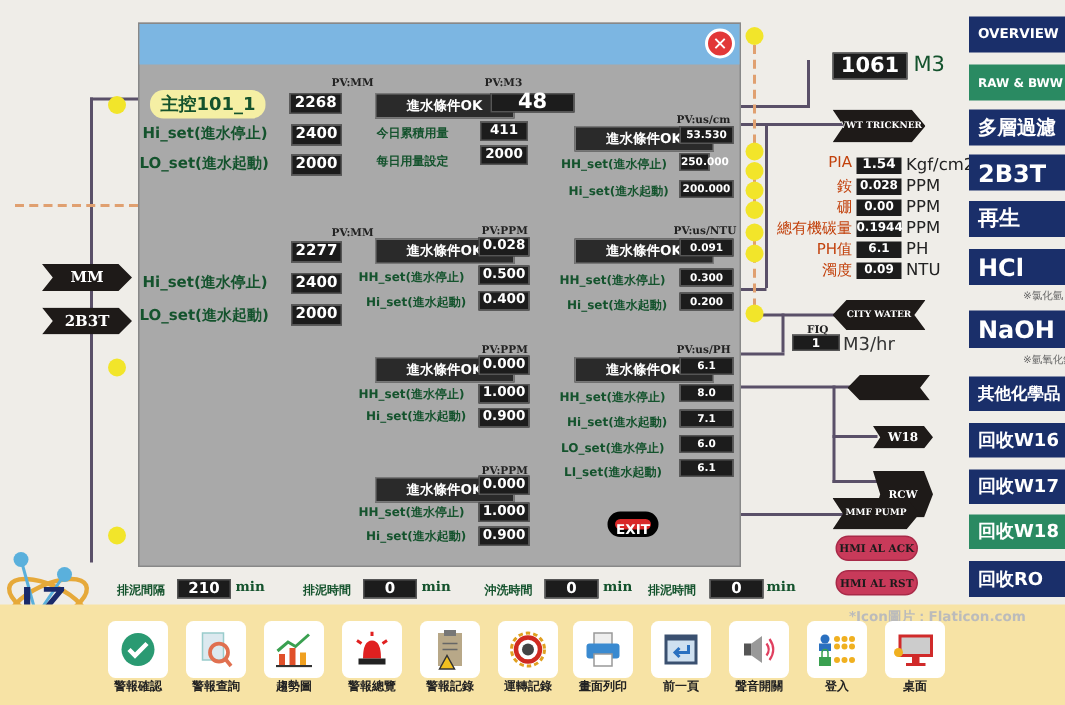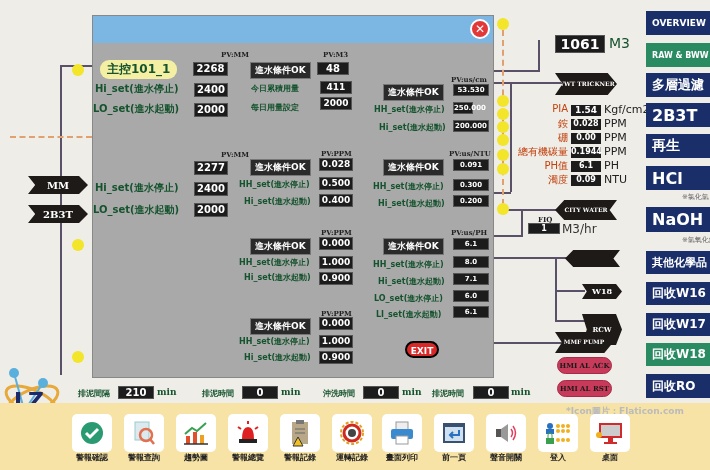--- a/index.html
+++ b/index.html
@@ -1,20 +1,20 @@
 <!DOCTYPE html>
 <html><head>
 <meta charset="utf-8">
 <style>
 *{box-sizing:border-box;margin:0;padding:0}
 body{width:710px;height:470px;overflow:hidden;background:#efede8;font-family:"DejaVu Sans",sans-serif;position:relative;color:#222}
 .abs{position:absolute}
 .val{position:absolute;background:#1c1c1c;color:#fff;font-weight:bold;text-align:center;font-family:"DejaVu Sans",sans-serif;border:1px solid #555}
 .lbl{position:absolute;font-weight:bold;color:#14532d;white-space:nowrap;font-family:"DejaVu Sans",sans-serif}
-.ok{position:absolute;background:#2a2a2a;color:#fff;font-weight:bold;font-size:9px;padding:1px 4px;border:1px solid #777;white-space:nowrap}
+.ok{position:absolute;background:#2a2a2a;color:#fff;font-weight:bold;font-size:9px;padding:1px 20px;border:1px solid #777;white-space:nowrap}
 .pv{position:absolute;font-family:"DejaVu Serif",serif;font-weight:bold;font-size:7px;color:#222;white-space:nowrap}
 .line{position:absolute;background:#5a5068}
 .arrow{position:absolute;background:#1e1a18;color:#fff;font-family:"DejaVu Serif",serif;font-weight:bold;text-align:center;display:flex;align-items:center;justify-content:center;line-height:1.1}
 .right-arrow{clip-path:polygon(0 0,85% 0,100% 50%,85% 100%,0 100%,12% 50%)}
 .left-arrow{clip-path:polygon(15% 0,100% 0,88% 50%,100% 100%,15% 100%,0 50%)}
 .navbtn{position:absolute;left:646px;width:70px;color:#fff;font-weight:bold;display:flex;align-items:center;padding-left:6px;white-space:nowrap;overflow:hidden}
 .navy{background:#1a2f6a}
 .green{background:#2a8a62}
 .note{position:absolute;left:682px;font-size:7px;color:#666;white-space:nowrap}
 .dot{position:absolute;width:12px;height:12px;border-radius:50%;background:#f2e52a}
@@ -71,21 +71,21 @@
   <div class="pv" style="left:128px;top:34px">PV:MM</div>
   <div class="lbl" style="left:7px;top:44px;background:#f5efa4;border-radius:9px;padding:1px 7px;font-size:12px">主控101_1</div>
   <div class="val" style="left:100px;top:46px;width:35px;height:14px;font-size:10px;line-height:12px">2268</div>
   <div class="lbl" style="left:2px;top:66px;font-size:10px">Hi_set(進水停止)</div>
   <div class="val" style="left:101px;top:67px;width:34px;height:14px;font-size:10px;line-height:12px">2400</div>
   <div class="lbl" style="left:0;top:86px;font-size:10px">LO_set(進水起動)</div>
   <div class="val" style="left:101px;top:87px;width:34px;height:14px;font-size:10px;line-height:12px">2000</div>
 
   <div class="pv" style="left:230px;top:34px">PV:M3</div>
   <div class="ok" style="left:157px;top:46px">進水條件OK</div>
-  <div class="val" style="left:224px;top:46px;width:32px;height:13px;font-size:10px;line-height:11px">48</div>
+  <div class="val" style="left:234px;top:46px;width:56px;height:13px;font-size:14px;line-height:11px">48</div>
   <div class="lbl" style="left:158px;top:67px;font-size:8px">今日累積用量</div>
   <div class="val" style="left:227px;top:65px;width:32px;height:13px;font-size:9px;line-height:11px">411</div>
   <div class="lbl" style="left:158px;top:86px;font-size:8px">每日用量設定</div>
   <div class="val" style="left:227px;top:81px;width:32px;height:13px;font-size:9px;line-height:11px">2000</div>
 
   <div class="pv" style="left:358px;top:59px">PV:us/cm</div>
   <div class="ok" style="left:290px;top:68px">進水條件OK</div>
   <div class="val" style="left:360px;top:68px;width:36px;height:12px;font-size:7px;line-height:10px">53.530</div>
   <div class="lbl" style="left:281px;top:88px;font-size:8px">HH_set(進水停止)</div>
   <div class="val" style="left:360px;top:86px;width:20px;height:12px;font-size:7px;line-height:10px">250.000</div>
@@ -136,21 +136,21 @@
   <div class="val" style="left:360px;top:290px;width:36px;height:12px;font-size:7px;line-height:10px">6.1</div>
 
   <div class="pv" style="left:228px;top:293px">PV:PPM</div>
   <div class="ok" style="left:157px;top:302px">進水條件OK</div>
   <div class="val" style="left:226px;top:301px;width:34px;height:13px;font-size:9px;line-height:11px">0.000</div>
   <div class="lbl" style="left:146px;top:320px;font-size:8px">HH_set(進水停止)</div>
   <div class="val" style="left:226px;top:319px;width:34px;height:13px;font-size:9px;line-height:11px">1.000</div>
   <div class="lbl" style="left:151px;top:336px;font-size:8px">Hi_set(進水起動)</div>
   <div class="val" style="left:226px;top:335px;width:34px;height:13px;font-size:9px;line-height:11px">0.900</div>
 
-  <div class="abs" style="left:312px;top:325px;width:34px;height:17px;border-radius:9px;background:#d82828;color:#fff;font-weight:bold;font-size:9px;text-align:center;line-height:17px;border:2px solid #000000">EXIT</div>
+  <div class="abs" style="left:312px;top:325px;width:34px;height:17px;border-radius:9px;background:#d82828;color:#fff;font-weight:bold;font-size:9px;text-align:center;line-height:17px;border:5px solid #000000">EXIT</div>
 </div>
 
 <div class="arrow right-arrow" style="left:555px;top:73px;width:62px;height:22px;font-size:6px">WWT TRICKNER</div>
 <div class="arrow left-arrow" style="left:555px;top:200px;width:62px;height:20px;font-size:6px">CITY WATER</div>
 <div class="pv" style="left:538px;top:215px;font-size:7px">FIQ</div>
 <div class="val" style="left:528px;top:223px;width:32px;height:11px;font-size:8px;line-height:9px">1</div>
 <div class="lbl" style="left:562px;top:222px;font-size:12px;font-weight:normal;color:#333">M3/hr</div>
 <div class="arrow left-arrow" style="left:565px;top:250px;width:55px;height:17px"></div>
 <div class="arrow right-arrow" style="left:582px;top:284px;width:40px;height:15px;font-size:8px">W18</div>
 <div class="arrow right-arrow" style="left:582px;top:314px;width:40px;height:31px;font-size:7px">RCW</div>

